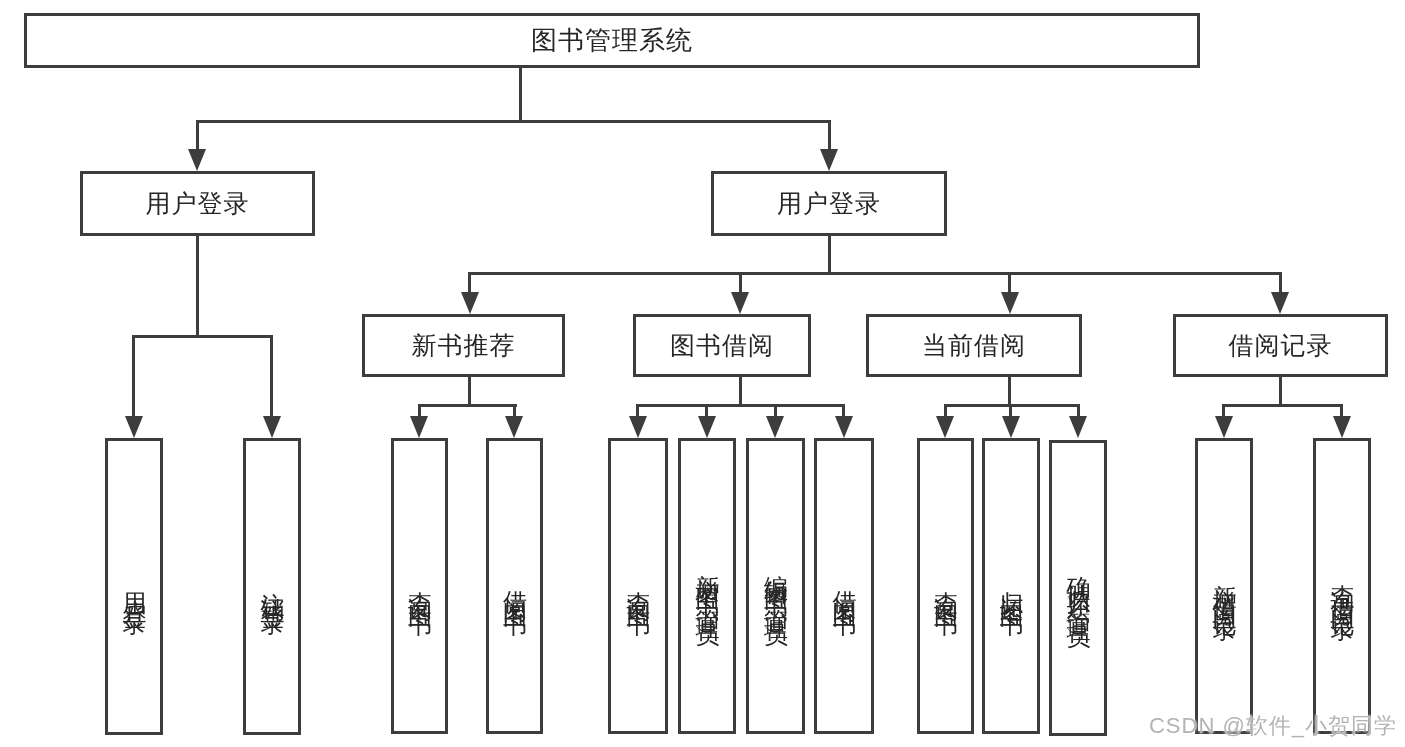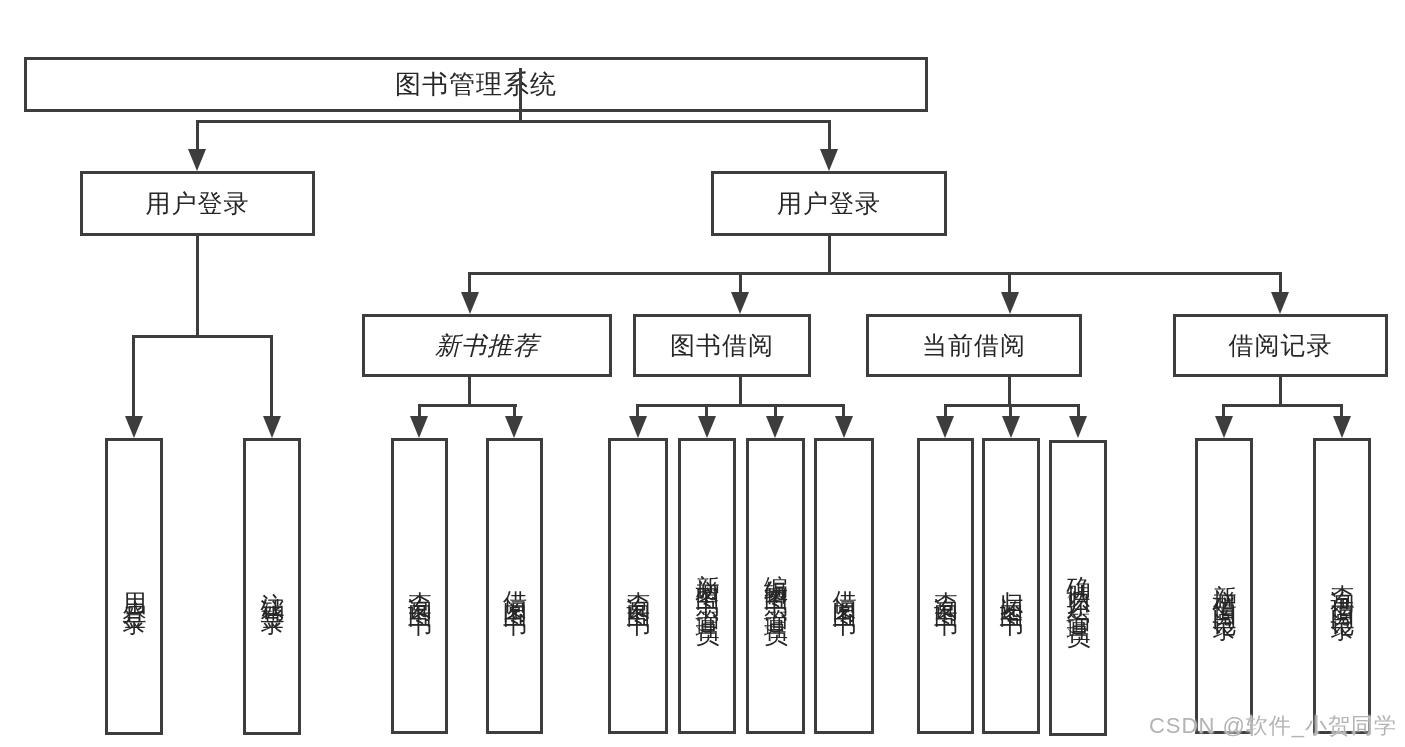--- a/index.html
+++ b/index.html
@@ -48,21 +48,21 @@
     text-shadow: 0 0 3px #ffffff, 0 0 2px #ffffff;
     white-space: nowrap;
     z-index: 5;
   }
 </style>
 </head>
 <body>
 
 <div class="stage">
 
-  <div class="box hnode root" style="left:24px; top:13px; width:904px; height:55px;margin-top:44px;">
+  <div class="box hnode root" style="left:24px; top:13px; width:1176px; height:55px;">
     <span>图书管理系统</span>
   </div>
 
   <div class="line" style="left:519px; top:68px; width:3px; height:52px;"></div>
   <div class="line" style="left:196px; top:120px; width:635px; height:3px;"></div>
   <div class="line" style="left:196px; top:120px; width:3px; height:38px;"></div>
   <div class="line" style="left:828px; top:120px; width:3px; height:38px;"></div>
   <div class="arrow" style="left:188px; top:149px;"></div>
   <div class="arrow" style="left:820px; top:149px;"></div>
 
@@ -84,21 +84,21 @@
   <div class="line" style="left:468px; top:272px; width:814px; height:3px;"></div>
   <div class="line" style="left:468px; top:272px; width:3px; height:28px;"></div>
   <div class="line" style="left:739px; top:272px; width:3px; height:28px;"></div>
   <div class="line" style="left:1008px; top:272px; width:3px; height:28px;"></div>
   <div class="line" style="left:1279px; top:272px; width:3px; height:28px;"></div>
   <div class="arrow" style="left:461px; top:292px;"></div>
   <div class="arrow" style="left:731px; top:292px;"></div>
   <div class="arrow" style="left:1001px; top:292px;"></div>
   <div class="arrow" style="left:1271px; top:292px;"></div>
 
-  <div class="box hnode" style="left:362px; top:314px; width:250px; height:63px;font-style:italic;">
+  <div class="box hnode" style="left:362px; top:314px; width:203px; height:63px;">
     <span>新书推荐</span>
   </div>
   <div class="box hnode" style="left:633px; top:314px; width:178px; height:63px;">
     <span>图书借阅</span>
   </div>
   <div class="box hnode" style="left:866px; top:314px; width:216px; height:63px;">
     <span>当前借阅</span>
   </div>
   <div class="box hnode" style="left:1173px; top:314px; width:215px; height:63px;">
     <span>借阅记录</span>

